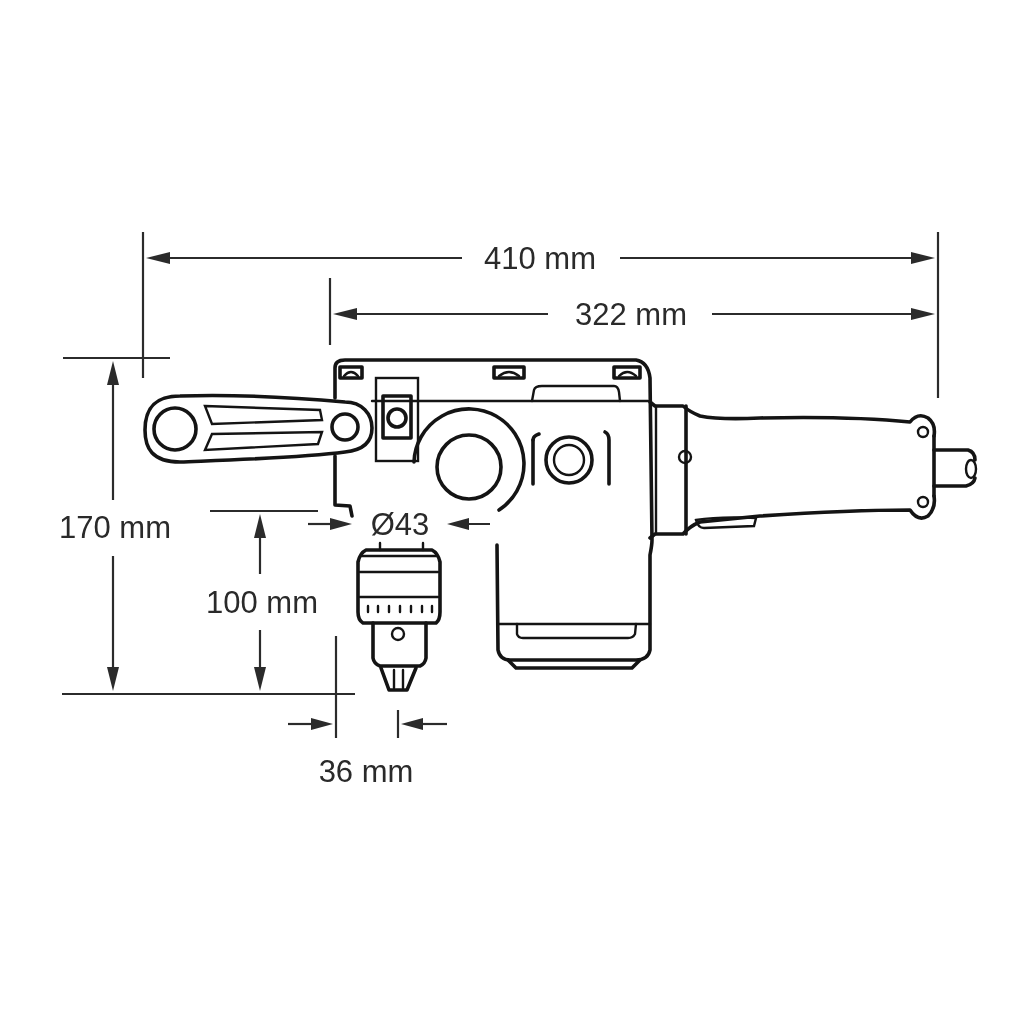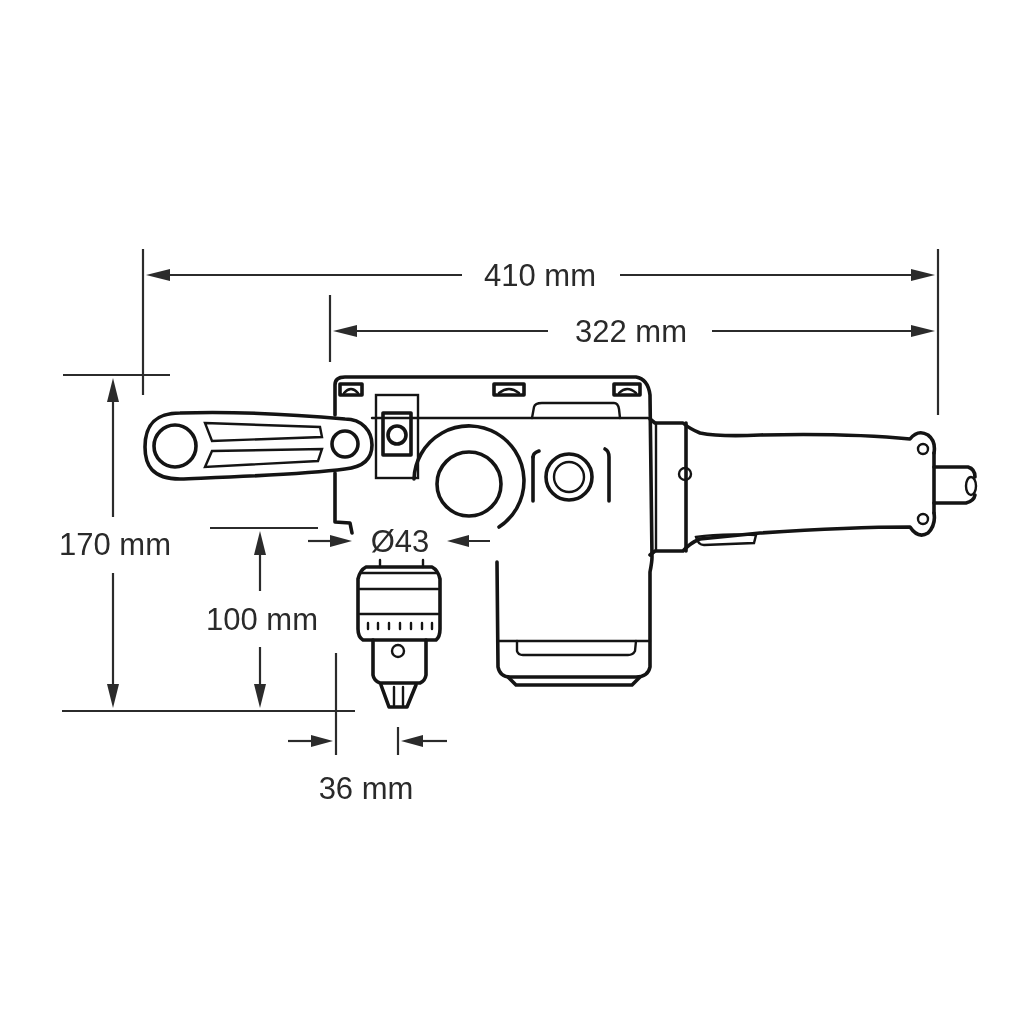--- a/index.html
+++ b/index.html
@@ -1,17 +1,17 @@
 <!DOCTYPE html>
 <html><head>
   <meta charset="utf-8">
   <style>
     html, body { margin: 0; padding: 0; background: #ffffff; }
     body { width: 1024px; height: 1024px; position: relative; overflow: hidden; }
-    #stage { position: absolute; left: 0; top: 17px; width: 1024px; height: 756px; }
+    #stage { position: absolute; left: 0; top: 0; width: 1024px; height: 756px; }
     svg { display: block; }
     .dim-text {
       font-family: "Liberation Sans", sans-serif;
       font-size: 31px;
       fill: #2a2a2a;
     }
     .dimline { stroke: #2b2b2b; stroke-width: 2.2; fill: none; }
     .outline { stroke: #141414; stroke-width: 3.6; fill: none; stroke-linejoin: round; stroke-linecap: round; }
     .thin { stroke: #141414; stroke-width: 2.4; fill: none; stroke-linecap: round; }
     .arrowhead { fill: #2b2b2b; }

